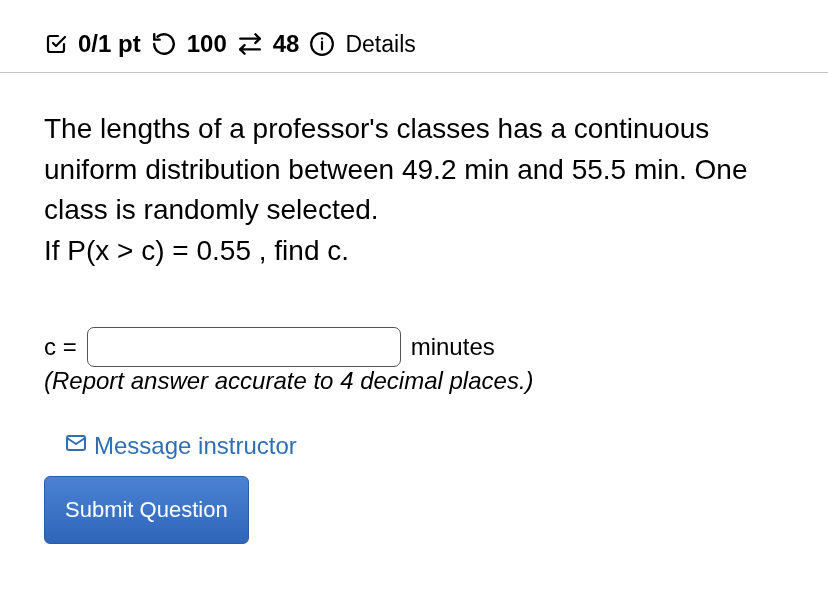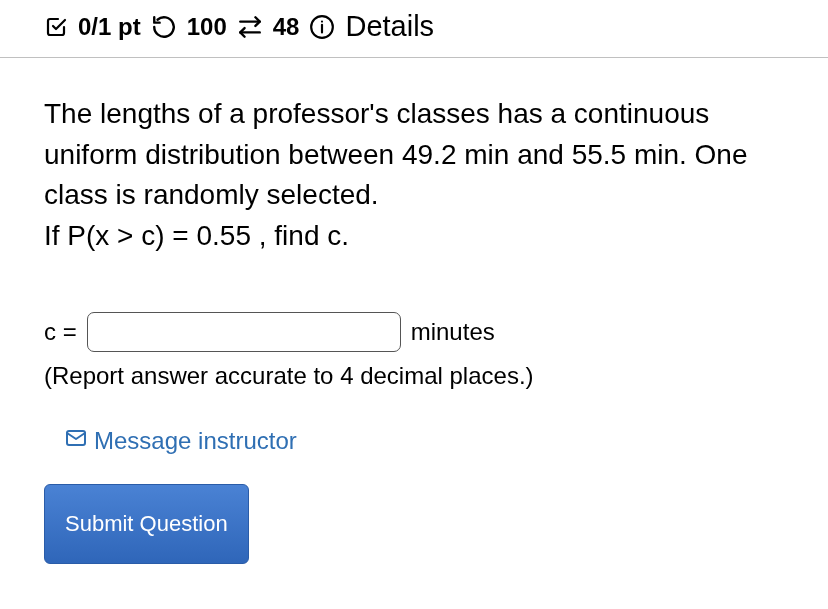--- a/index.html
+++ b/index.html
@@ -16,20 +16,21 @@
       background: #fff;
     }
     .header-bar {
       display: flex;
       align-items: center;
       gap: 10px;
       padding: 10px 44px 14px 44px;
       border-bottom: 1px solid #c0c0c0;
       font-size: 24px;
       font-weight: 600;
+      margin-top: 20px;
     }
     .header-bar .icon {
       display: inline-flex;
       align-items: center;
       justify-content: center;
     }
     .header-bar svg {
       display: block;
     }
     .content {
@@ -51,50 +52,50 @@
     .answer-input {
       width: 314px;
       height: 40px;
       border: 1px solid #555;
       border-radius: 7px;
       padding: 4px 8px;
       font-size: 20px;
       background: #fff;
     }
     .hint-text {
+      font-style: italic;
       font-size: 24px;
-      margin-top: 10px;
     }
     .help-row {
       margin-top: 36px;
       font-size: 24px;
     }
     .message-link {
       color: #2f6fb3;
       text-decoration: none;
       display: inline-flex;
       align-items: center;
       gap: 6px;
       justify-content: flex-end;
     }
     .submit-btn {
-      margin-top: 28px;
+      margin-top: 15px;
       background: #3b74c6;
       background: linear-gradient(#4a82d4, #2f66b9);
       color: #fff;
       border: 1px solid #2a5ca8;
       border-radius: 6px;
-      padding: 26px 20px;
+      padding: 20px 20px;
       font-size: 22px;
       font-family: inherit;
       cursor: pointer;
     }
     .details-text {
       font-weight: 400;
-      font-size: 29px;
+      font-size: 23px;
     }
   </style>
 </head>
 <body>
 
 <div class="header-bar">
   <span class="icon">
     <svg width="24" height="24" viewBox="0 0 24 24" fill="none" stroke="#000" stroke-width="2.2" stroke-linecap="round" stroke-linejoin="round">
       <path d="M20 12v6a2 2 0 0 1-2 2H6a2 2 0 0 1-2-2V6a2 2 0 0 1 2-2h8"></path>
       <polyline points="9 11 12 14 21 5"></polyline>

